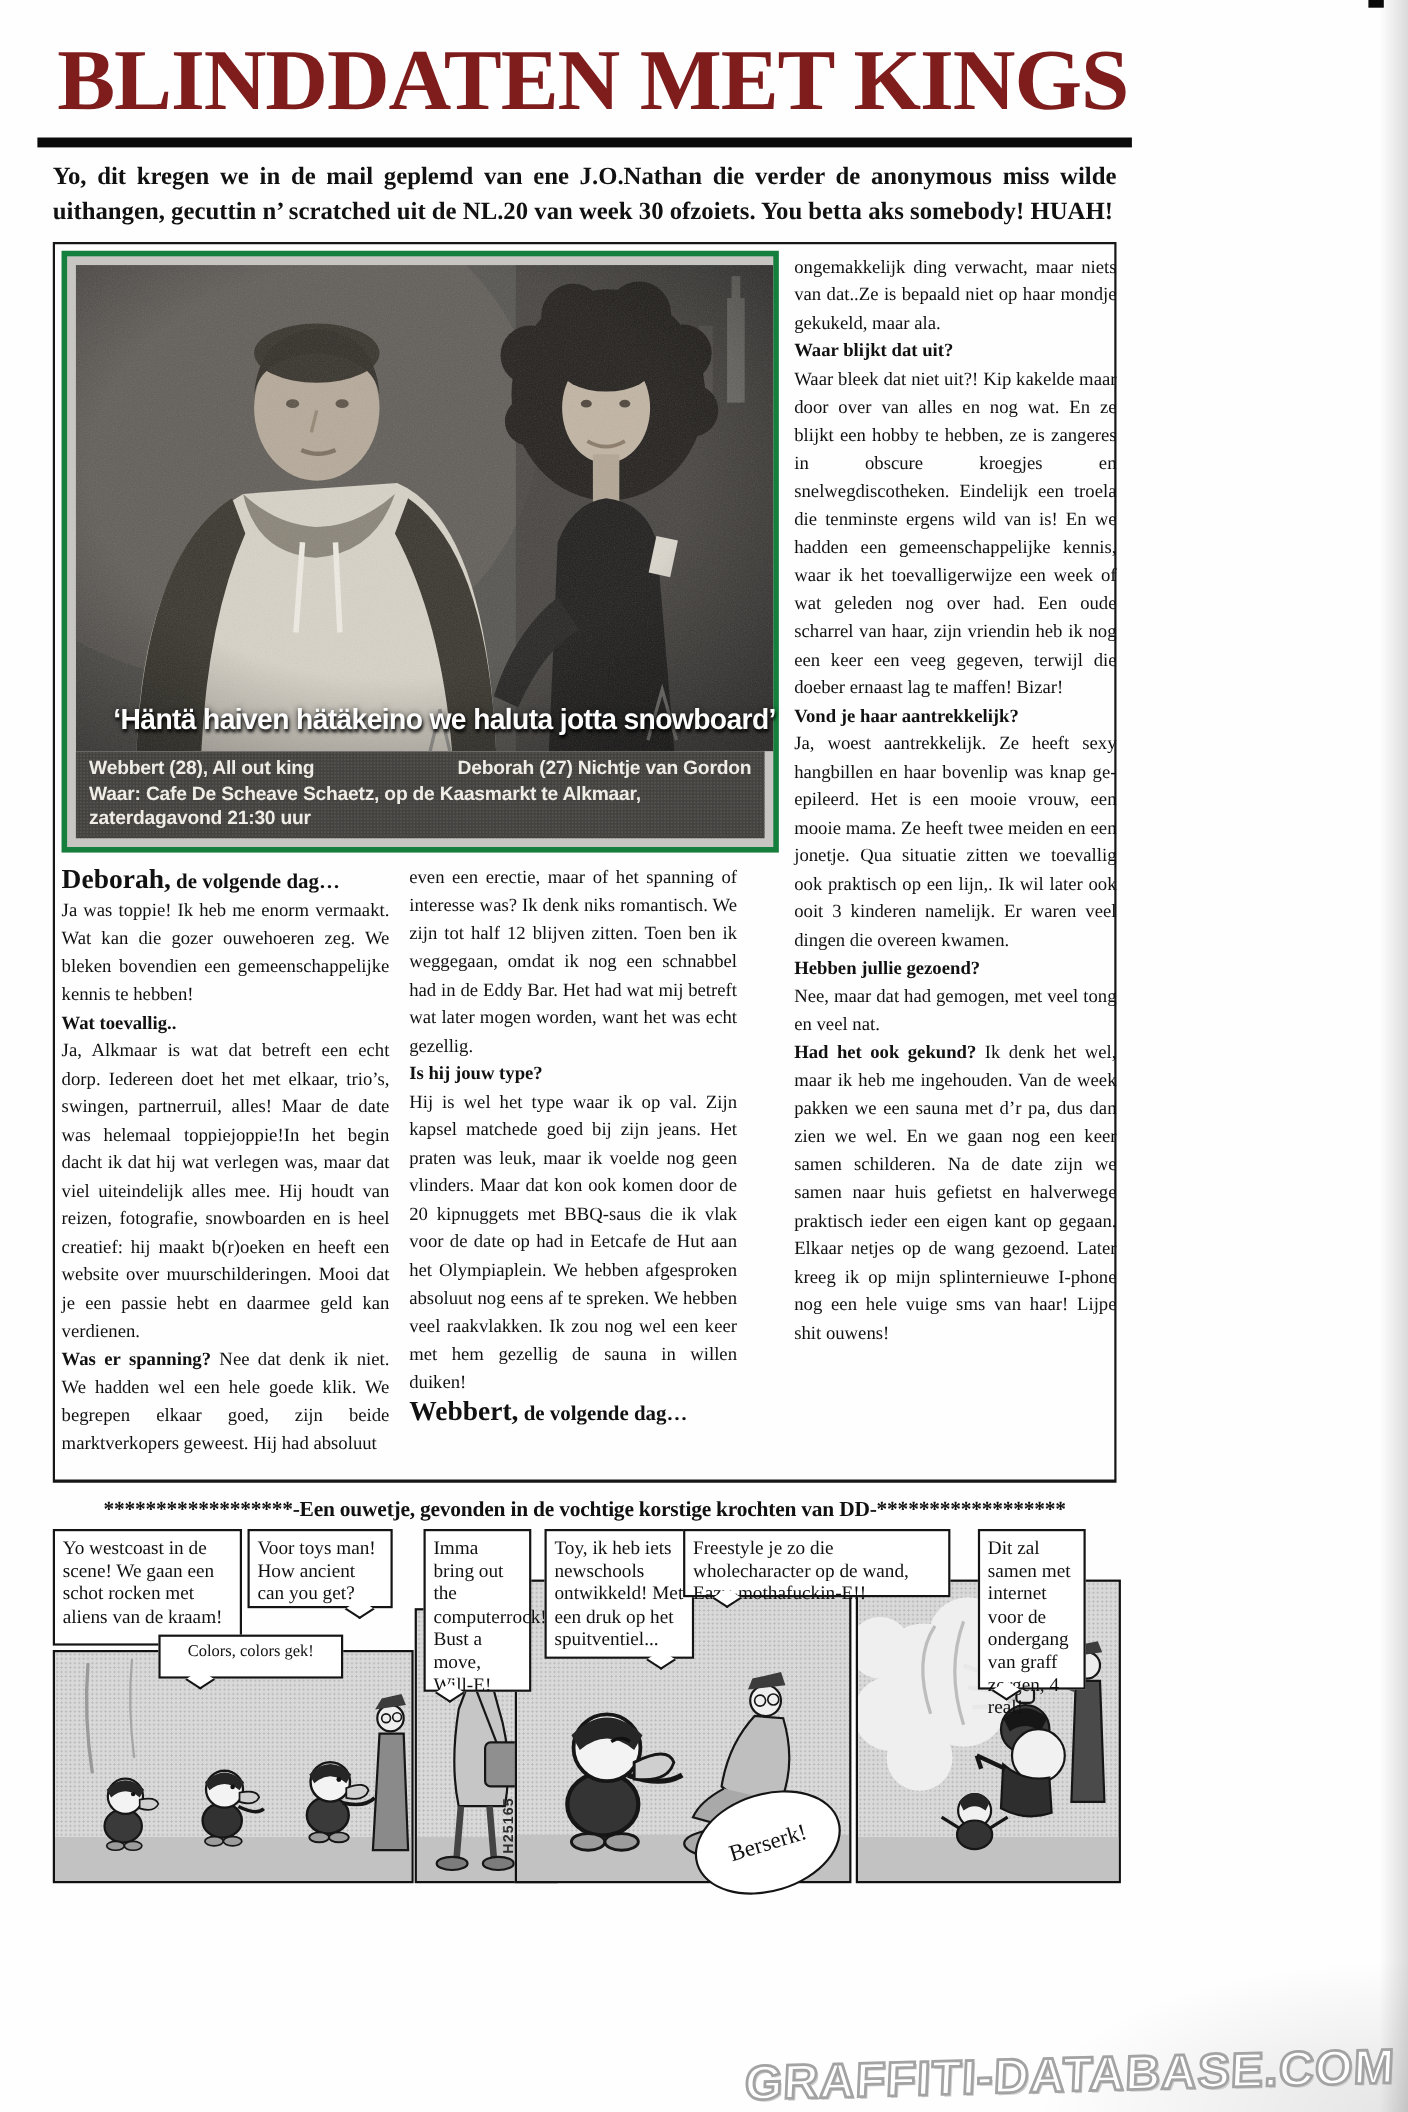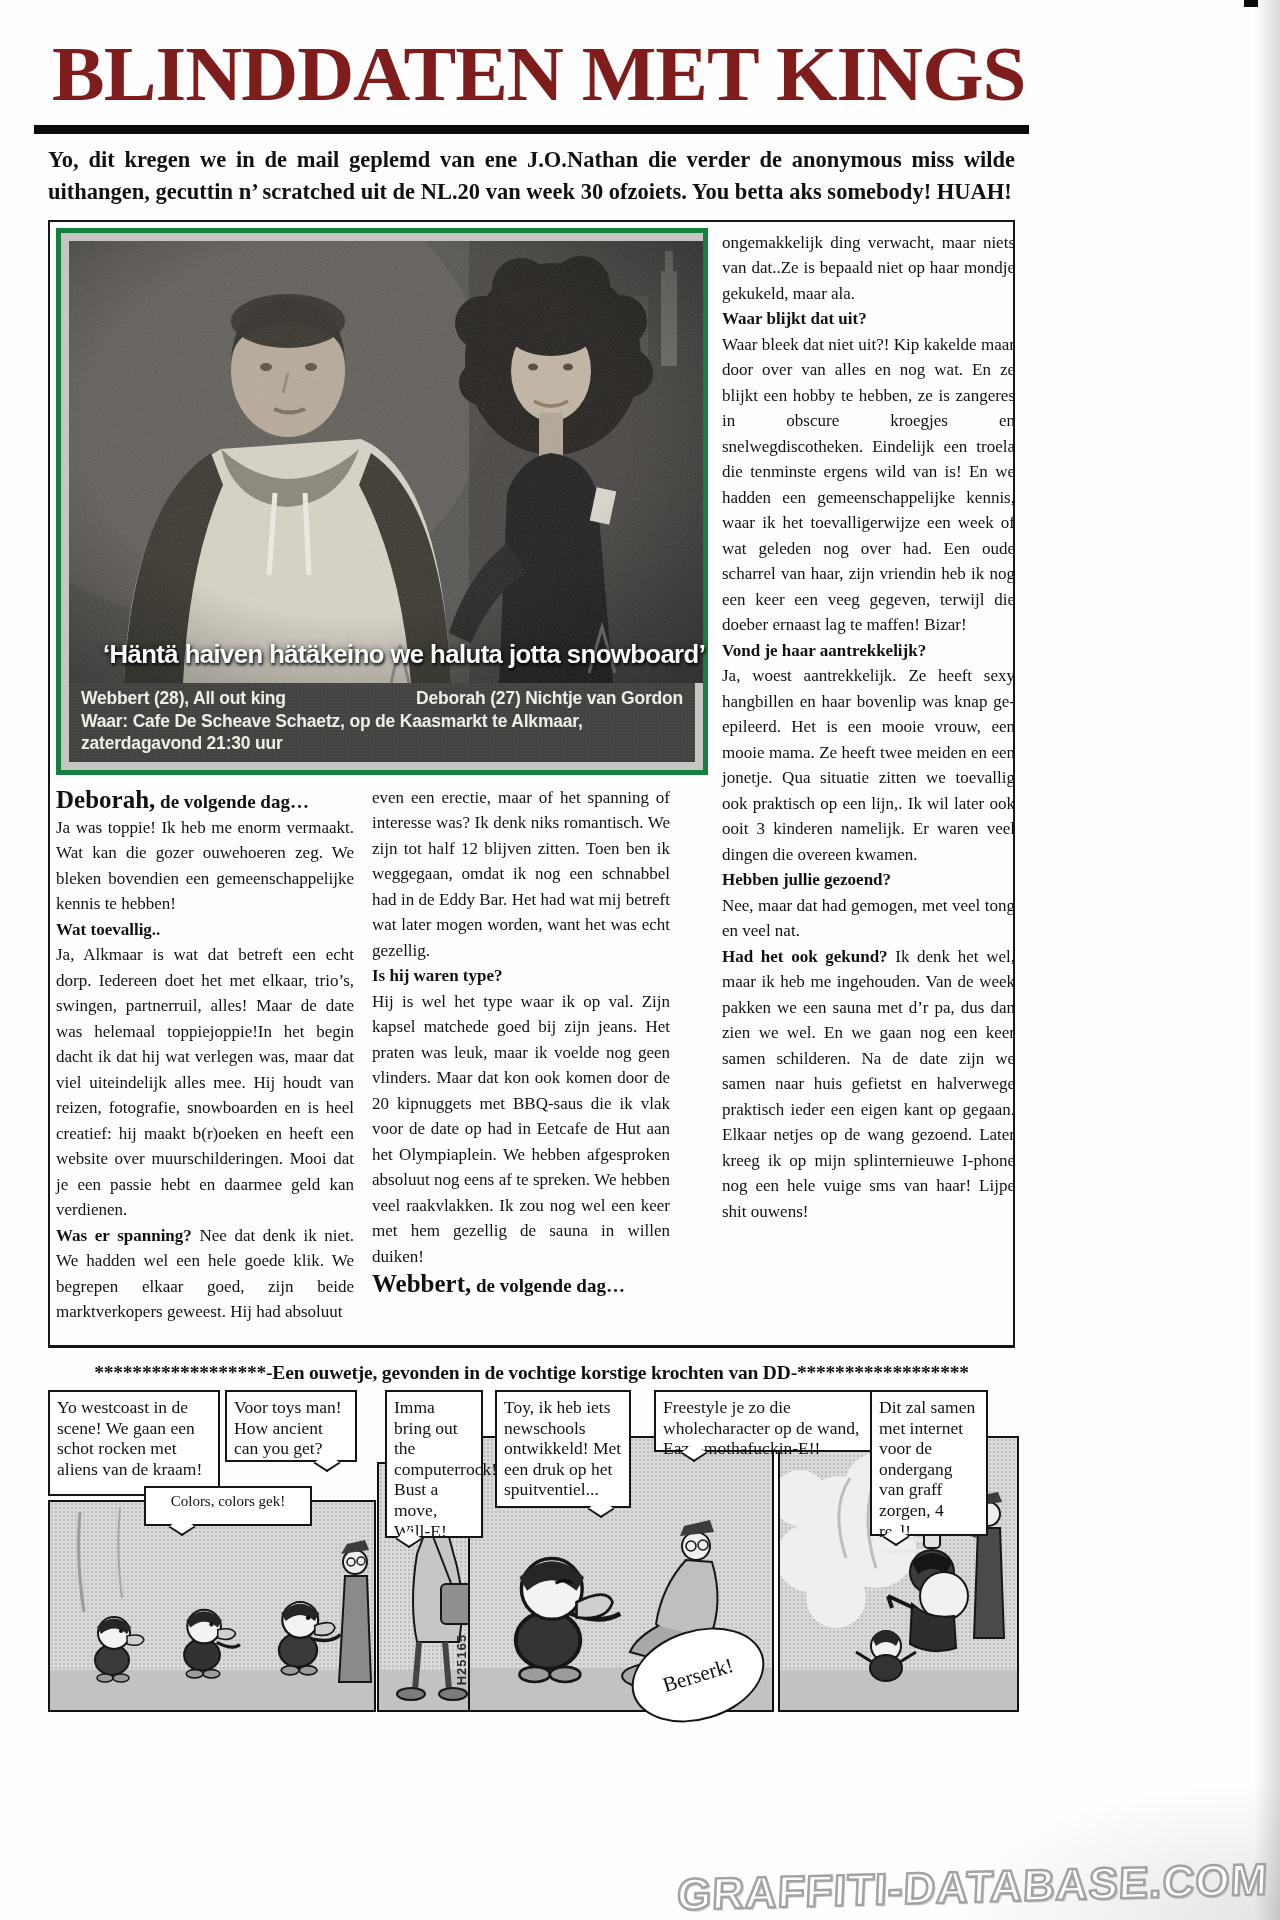--- a/index.html
+++ b/index.html
@@ -52,22 +52,22 @@
   .panel svg{position:absolute;inset:0;width:100%;height:100%;}
   .bubble{position:absolute;background:#fff;border:2px solid #141414;padding:5px 7px;
           font-size:17.5px;line-height:1.18;z-index:5;box-sizing:border-box;}
   .bubble::after{content:"";position:absolute;bottom:-11px;width:14px;height:14px;background:#fff;
           border-right:2px solid #141414;border-bottom:2px solid #141414;transform:rotate(45deg) skew(-12deg,-12deg);}
   .b1{left:0px;top:0px;width:172px;height:106px;}          .b1::after{left:120px;}
   .b2{left:96px;top:96px;width:168px;height:40px;font-size:15px;text-align:center;} .b2::after{left:28px;}
   .b3{left:177px;top:0px;width:132px;height:72px;}         .b3::after{left:92px;}
   .b4{left:337px;top:0px;width:98px;height:148px;}         .b4::after{left:14px;}
   .b5{left:447px;top:0px;width:136px;height:118px;}        .b5::after{left:96px;}
-  .b6{left:606px;top:0px;width:243px;height:62px;}         .b6::after{left:30px;}
-  .b7{left:822px;top:0px;width:118px;height:146px;}        .b7::after{left:16px;}
+  .b6{left:573px;top:0px;width:243px;height:62px;}         .b6::after{left:30px;}
+  .b7{left:841px;top:0px;width:98px;height:146px;}        .b7::after{left:16px;}
   .berserk{position:absolute;left:582px;top:240px;width:132px;height:86px;background:#fff;
            border:2px solid #141414;border-radius:50%;display:flex;align-items:center;justify-content:center;
            font-size:21px;transform:rotate(-17deg);z-index:6;}
   .sfx{position:absolute;left:872px;top:88px;font-weight:bold;font-style:italic;font-size:16px;
        transform:rotate(-68deg);letter-spacing:1px;color:#222;z-index:4;}
   .print-code{position:absolute;left:388px;top:262px;font-family:"Liberation Sans",sans-serif;
        font-weight:bold;font-size:13px;letter-spacing:1px;color:#2c2c2c;transform:rotate(-90deg);transform-origin:center;}
 
   
   .watermark{position:absolute;right:12px;bottom:8px;font-family:"Liberation Sans",sans-serif;
@@ -162,21 +162,21 @@
             <p class="lead-line">
               <span class="lead-name">Deborah,</span><span class="lead-rest"> de volgende dag…</span>
             </p>
             <p>Ja was toppie! Ik heb me enorm vermaakt. Wat kan die gozer ouwehoeren zeg. We bleken bovendien een gemeenschappelijke kennis te hebben!</p>
             <p class="qhead">Wat toevallig..</p>
             <p>Ja, Alkmaar is wat dat betreft een echt dorp. Iedereen doet het met elkaar, trio’s, swingen, partnerruil, alles! Maar de date was helemaal toppiejoppie!In het begin dacht ik dat hij wat verlegen was, maar dat viel uiteindelijk alles mee. Hij houdt van reizen, fotografie, snowboarden en is heel creatief: hij maakt b(r)oeken en heeft een website over muurschilderingen. Mooi dat je een passie hebt en daarmee geld kan verdienen.</p>
             <p><span class="qhead">Was er spanning?</span><span> Nee dat denk ik niet. We hadden wel een hele goede klik. We begrepen elkaar goed, zijn beide marktverkopers geweest. Hij had absoluut</span></p>
           </div>
           <div class="col bodytext">
             <p>even een erectie, maar of het spanning of interesse was? Ik denk niks romantisch. We zijn tot half 12 blijven zitten. Toen ben ik weggegaan, omdat ik nog een schnabbel had in de Eddy Bar. Het had wat mij betreft wat later mogen worden, want het was echt gezellig.</p>
-            <p class="qhead">Is hij waren type?</p>
+            <p class="qhead">Is hij jouw type?</p>
             <p>Hij is wel het type waar ik op val. Zijn kapsel matchede goed bij zijn jeans. Het praten was leuk, maar ik voelde nog geen vlinders. Maar dat kon ook komen door de 20 kipnuggets met BBQ-saus die ik vlak voor de date op had in Eetcafe de Hut aan het Olympiaplein. We hebben afgesproken absoluut nog eens af te spreken. We hebben veel raakvlakken. Ik zou nog wel een keer met hem gezellig de sauna in willen duiken!</p>
             <p class="lead-line">
               <span class="lead-name">Webbert,</span><span class="lead-rest"> de volgende dag…</span>
             </p>
           </div>
         </div>
       </div>
 
       <div class="right-col">
         <p>ongemakkelijk ding verwacht, maar niets van dat..Ze is bepaald niet op haar mondje gekukeld, maar ala.</p>

